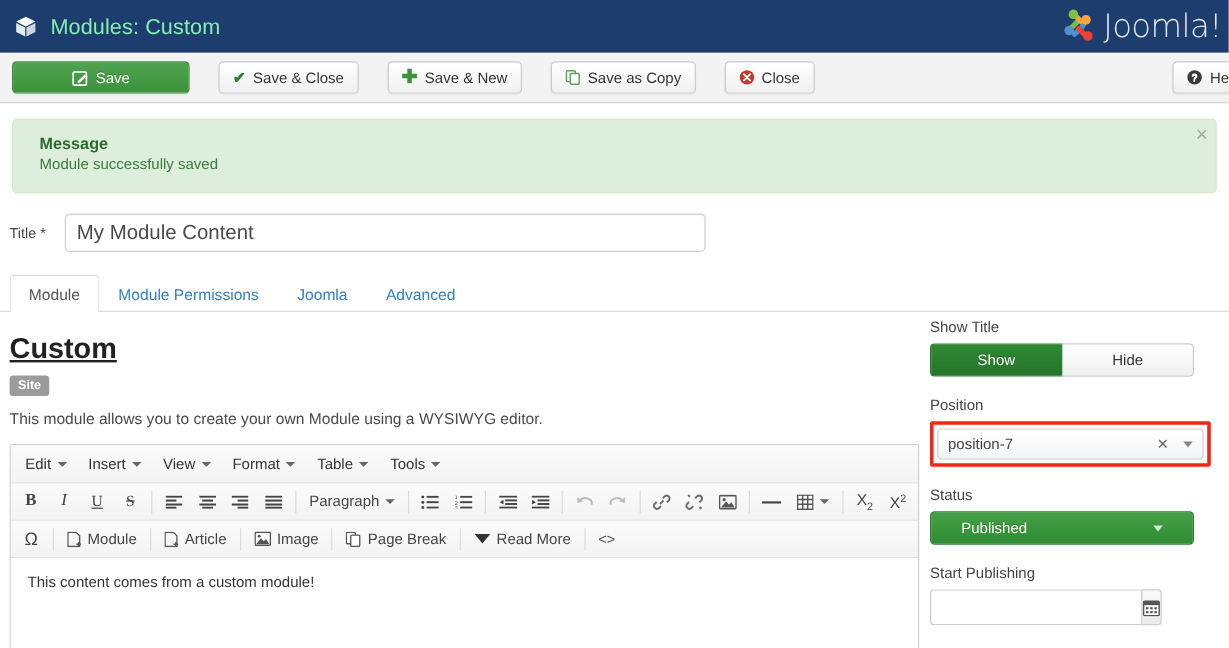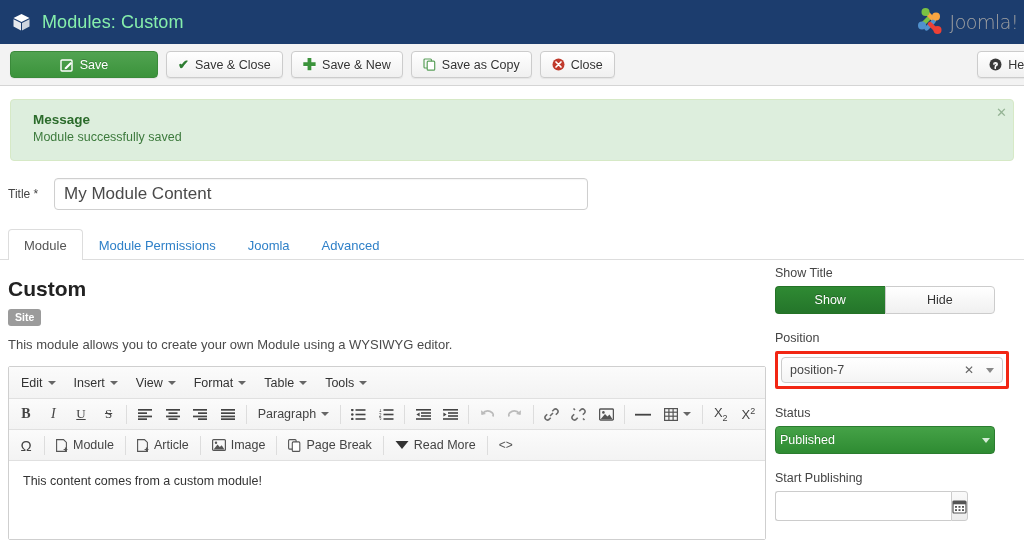--- a/index.html
+++ b/index.html
@@ -32,21 +32,21 @@
     color: #86efac;
     font-size: 18px;
     font-weight: normal;
     letter-spacing: .1px;
   }
   #joomla-logo {
     position: absolute; right: 6px; top: 4px;
     display: flex; align-items: center; height: 36px;
   }
   #joomla-logo .jword {
-    color: #a3a3a3; font-size: 19px; letter-spacing: -.5px;
+    color: #e5e5e5; font-size: 27px; letter-spacing: -.5px;
     font-family: "DejaVu Sans", sans-serif; font-weight: 300;
     margin-left: 3px;
   }
 
   
   #toolbar {
     height: 42px;
     background: #f3f3f3;
     border-bottom: 1px solid #d5d5d5;
     display: flex; align-items: center;
@@ -55,21 +55,21 @@
   }
   .btn {
     display: inline-flex; align-items: center; justify-content: center;
     height: 27px;
     padding: 0 11px;
     border: 1px solid #ccc;
     border-radius: 4px;
     background: linear-gradient(to bottom, #ffffff 0%, #f0f0f0 100%);
     font-size: 12.5px;
     color: #333;
-    margin-right: 8px;
+    margin-right: 24px;
     white-space: nowrap;
     box-shadow: 0 1px 1px rgba(0,0,0,.06);
     cursor: pointer;
     text-shadow: 0 1px 0 #fff;
   }
   .btn .bi { margin-right: 6px; display:inline-flex; align-items:center; }
   .btn-save {
     background: linear-gradient(to bottom, #51a351 0%, #3b933b 100%);
     border-color: #3a8a3a;
     color: #fff;
@@ -147,21 +147,21 @@
     border-color: #ddd;
     margin-bottom: -1px;
     padding-bottom: 7px;
   }
 
   
   #cols { display: flex; }
   #left { width: 775px; padding: 0 10px 0 8px; }
   #right { width: 249px; padding-top: 6px; }
 
-  #mod-head { font-size: 21px; font-weight: bold; color: #222; margin-top: 17px; }
+  #mod-head { font-size: 24px; font-weight: bold; color: #222; margin-top: 17px; text-decoration: underline; }
   .badge-site {
     display: inline-block; margin-top: 8px;
     background: #9b9b9b; color: #fff;
     font-size: 10.5px; font-weight: bold;
     padding: 2px 7px 3px 7px; border-radius: 3px;
   }
   #mod-desc { margin-top: 11px; font-size: 13px; color: #4a4a4a; }
 
   
   #editor {
@@ -231,21 +231,21 @@
   .x-ic { color: #666; font-size: 12px; margin-right: 12px; }
   .dn-ic {
     width: 0; height: 0;
     border-left: 4px solid transparent; border-right: 4px solid transparent;
     border-top: 5px solid #888;
   }
   .status-sel {
     width: 220px; height: 28px; border-radius: 4px;
     background: linear-gradient(to bottom,#45a247,#2e8b32);
     border: 1px solid #2b7c2f;
-    display: flex; align-items: center; padding: 0 4px;
+    display: flex; align-items: center; padding: 0 25px;
     color: #fff; font-size: 12.5px; text-shadow: 0 -1px 0 rgba(0,0,0,.2);
     cursor: pointer;
   }
   .status-sel .val { flex: 1; }
   .status-sel .dn-ic { border-top-color: #d6ecd7; }
   .date-wrap { display: flex; width: 190px; height: 30px; }
   .date-input {
     flex: 1; border: 1px solid #ccc; border-right: none;
     border-radius: 3px 0 0 3px; background: #fff; padding: 0 7px;
     font-size: 12.5px; font-family: "Liberation Sans", sans-serif;

